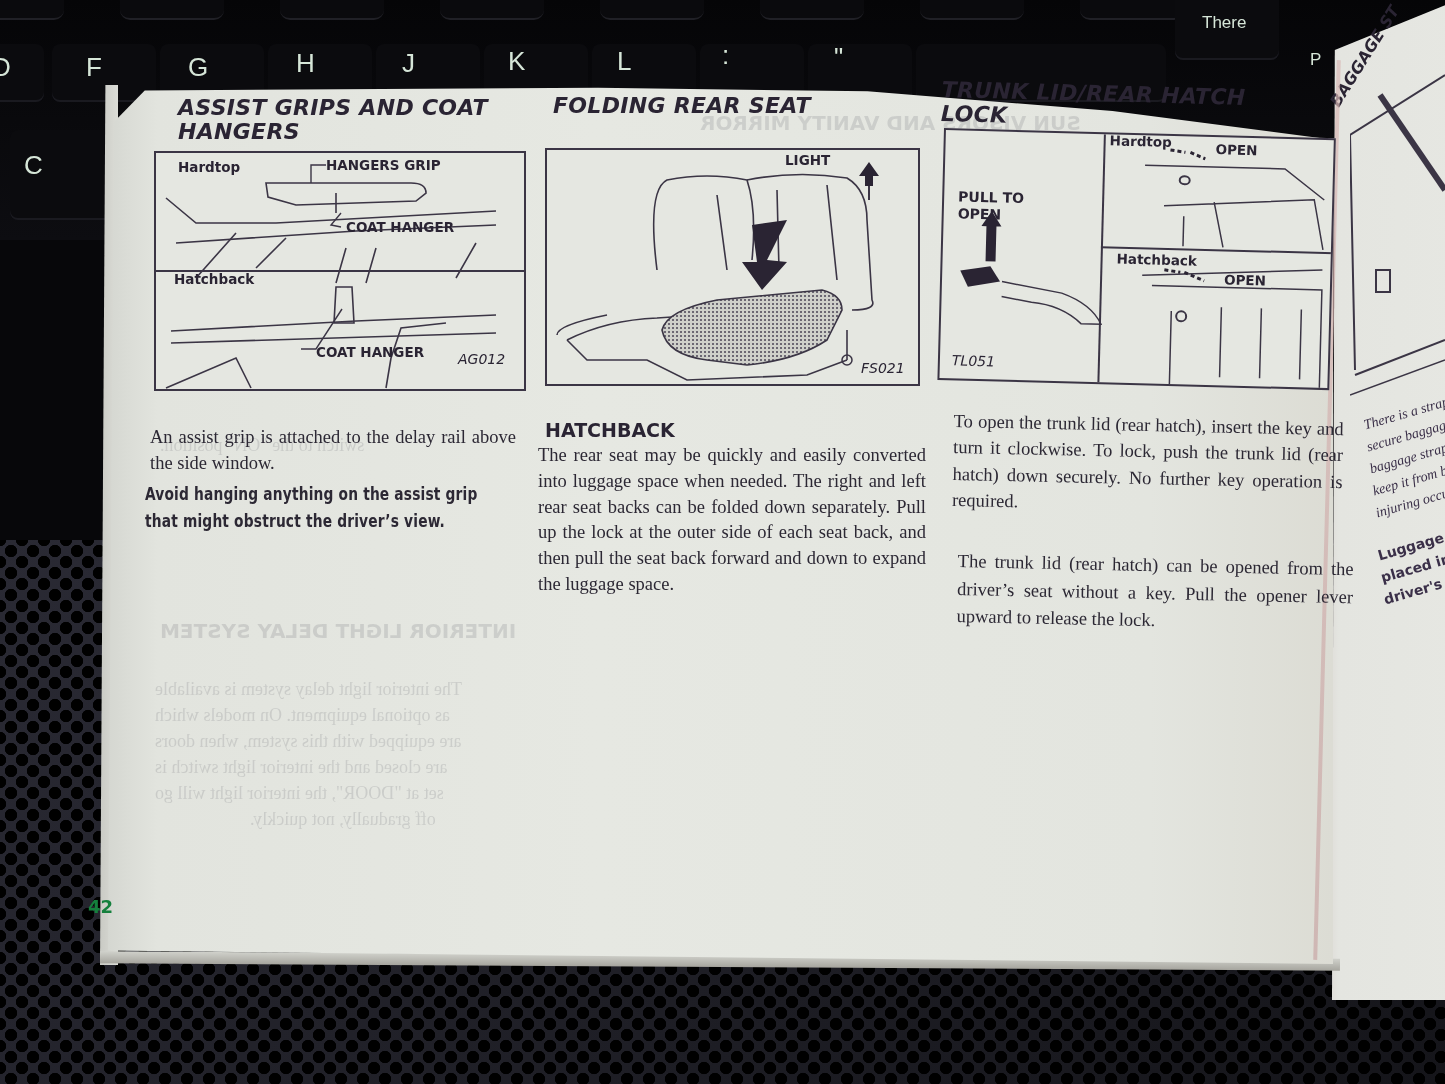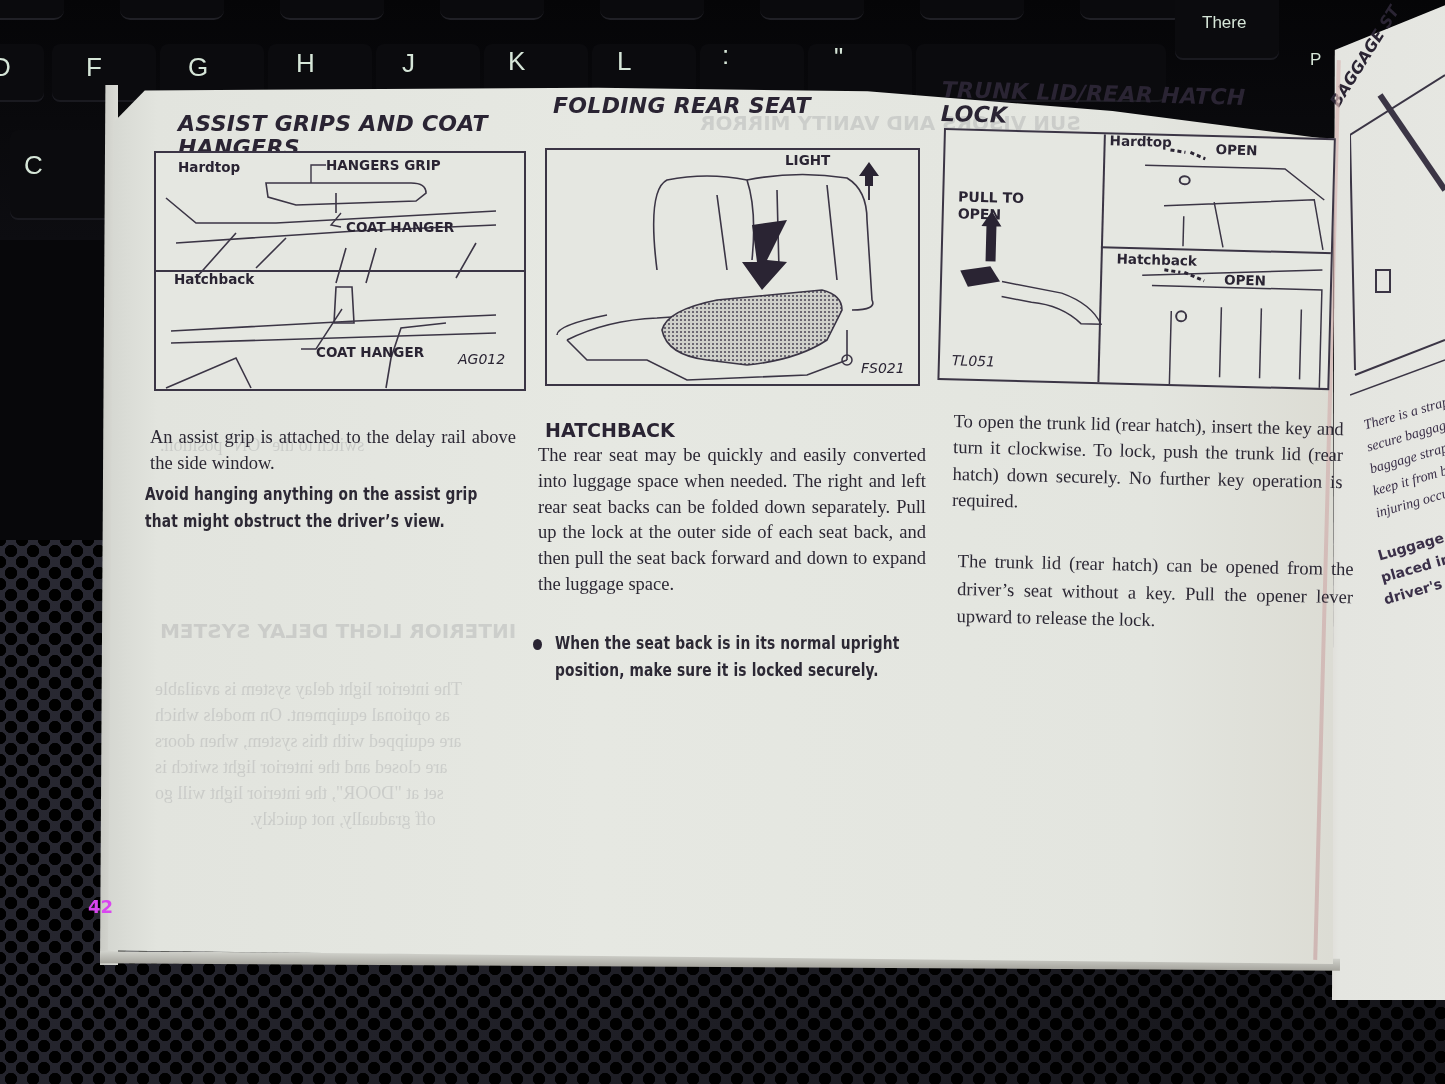--- a/index.html
+++ b/index.html
@@ -102,21 +102,21 @@
     color: #2a2433; font-size: 19px;
   }
   .bullet-list { list-style: none; }
   .bullet-item { position: relative; padding-left: 22px; }
   .bullet-dot {
     position: absolute; left: 0; top: 9px; width: 9px; height: 11px;
     background: #2a2433; border-radius: 50%;
   }
   .page-num {
     position: absolute; font-family: "DejaVu Sans", sans-serif; font-weight: bold;
-    color: #d946ef; font-size: 18px;
+    color: #15803d; font-size: 18px;
   }
   
   .ghost {
     position: absolute; color: rgba(60,60,70,0.14);
     font-family: "Liberation Serif", serif; font-size: 18px; line-height: 26px;
     transform: scaleX(-1); white-space: pre;
   }
   .ghost.bold { font-family: "DejaVu Sans", sans-serif; font-weight: bold; font-size: 20px; }
   
   .rp-title {
@@ -201,21 +201,21 @@
 <div class="ghost bold" style="left:160px; top:618px">INTERIOR LIGHT DELAY SYSTEM</div>
 <div class="ghost" style="left:160px; top:432px">switch to the "ON" position.</div>
 <div class="ghost" style="left:155px; top:676px">The interior light delay system is available</div>
 <div class="ghost" style="left:155px; top:702px">as optional equipment. On models which</div>
 <div class="ghost" style="left:155px; top:728px">are equipped with this system, when doors</div>
 <div class="ghost" style="left:155px; top:754px">are closed and the interior light switch is</div>
 <div class="ghost" style="left:155px; top:780px">set at "DOOR", the interior light will go</div>
 <div class="ghost" style="left:250px; top:806px">off gradually, not quickly.</div>
 
 <section>
-  <h2 class="h-title" style="left:178px; top:112px; width:340px">ASSIST GRIPS AND COAT HANGERS</h2>
+  <h2 class="h-title" style="left:178px; top:96px; width:340px">ASSIST GRIPS AND COAT HANGERS</h2>
 
   <div class="fig" style="left:154px; top:151px; width:372px; height:240px">
     <svg width="372" height="240" style="position:absolute;left:0;top:0">
       <g fill="none" stroke="#3b3545" stroke-width="1.6">
         <path d="M10 45 L40 70 L120 70 L340 58"></path>
         <path d="M20 90 L200 78 L340 72"></path>
         <path d="M110 30 L255 30 Q270 30 270 40 L260 48 L140 52 L112 44 Z"></path>
         <path d="M180 40 L180 60"></path>
         <path d="M40 125 L80 80 M100 115 L130 85 M180 130 L190 95 M210 130 L220 95 M300 125 L320 90"></path>
         <path d="M15 178 L200 168 L340 162"></path>
@@ -268,24 +268,20 @@
       <circle cx="300" cy="210" r="5" fill="none" stroke="#3b3545" stroke-width="1.5"></circle>
     </svg>
     <span class="fig-label" style="left:238px; top:2px">LIGHT</span>
     <span class="fig-code" style="left:314px; top:210px">FS021</span>
   </div>
 
   <h3 class="subhead" style="left:545px; top:419px">HATCHBACK</h3>
   <p class="body-text" style="left:538px; top:443px; width:388px; line-height:25.8px">The rear seat may be quickly and easily converted into luggage space when needed. The right and left rear seat backs can be folded down separately. Pull up the lock at the outer side of each seat back, and then pull the seat back forward and down to expand the luggage space.</p>
 
   <ul class="bullet-list" style="position:absolute; left:533px; top:630px; width:420px">
-    <li class="bullet-item" style="margin-bottom:2px">
-      <span class="bullet-dot"></span>
-      <span class="warn-text" style="position:relative; display:block; width:420px">When the seat back is in its normal upright position, make sure it is locked securely.</span>
-    </li>
   </ul>
 </section>
 
 <section>
   <h2 class="h-title" style="left:942px; top:78px; width:330px; transform:rotate(1.5deg); transform-origin:left top">TRUNK LID/REAR HATCH LOCK</h2>
 
   <div class="fig" style="left:944px; top:128px; width:392px; height:252px; transform:rotate(1.5deg); transform-origin:left top">
     <div class="divider-v" style="left:158px; top:0; height:252px"></div>
     <div class="divider-h" style="left:158px; top:112px; width:234px"></div>
     <svg width="392" height="252" style="position:absolute;left:0;top:0">

